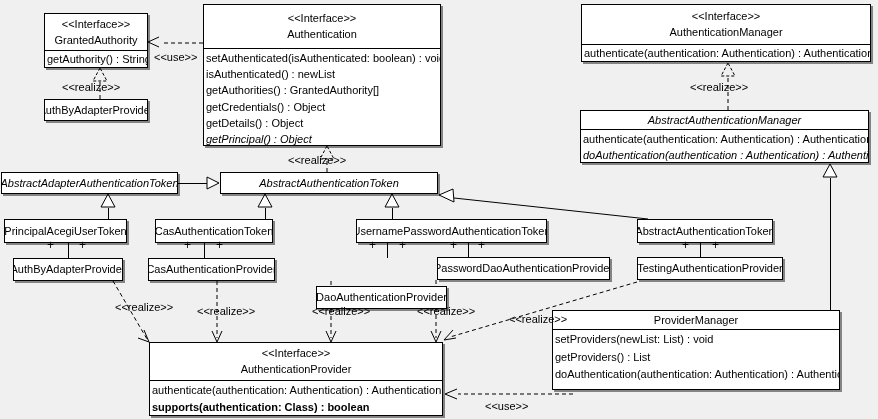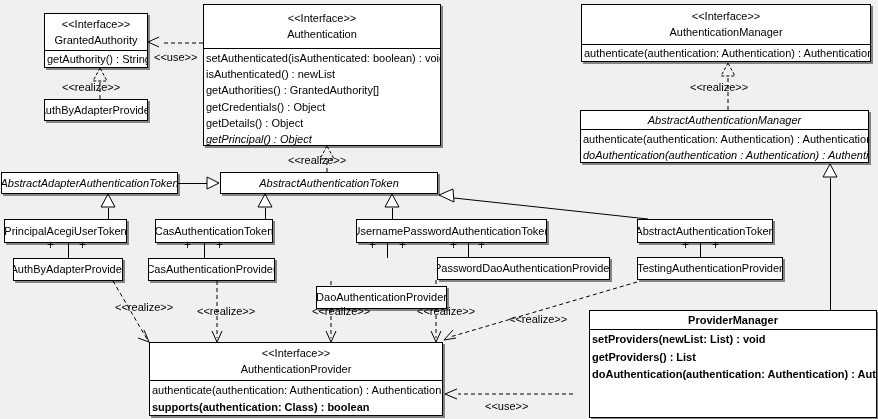--- a/index.html
+++ b/index.html
@@ -169,21 +169,21 @@
     <div class="hdr" style="height:37px;">
       <div class="stereo">&lt;&lt;Interface&gt;&gt;</div>
       <div class="cname">AuthenticationProvider</div>
     </div>
     <div class="methods">
       <div class="m" style="line-height:17px;">authenticate(authentication: Authentication) : Authentication</div>
       <div class="m" style="line-height:17px;font-weight:bold;">supports(authentication: Class) : boolean</div>
     </div>
   </div>
 
-  <div class="box" style="left:589px;top:310px;width:288px;height:108px;font-weight:bold;">
+  <div class="box" style="left:552px;top:310px;width:288px;height:80px;">
     <div class="hdr" style="height:18px;">
       <div class="cname">ProviderManager</div>
     </div>
     <div class="methods">
       <div class="m" style="line-height:17.6px;">setProviders(newList: List) : void</div>
       <div class="m" style="line-height:17.6px;">getProviders() : List</div>
       <div class="m" style="line-height:17.6px;">doAuthentication(authentication: Authentication) : Authentication</div>
     </div>
   </div>
 

